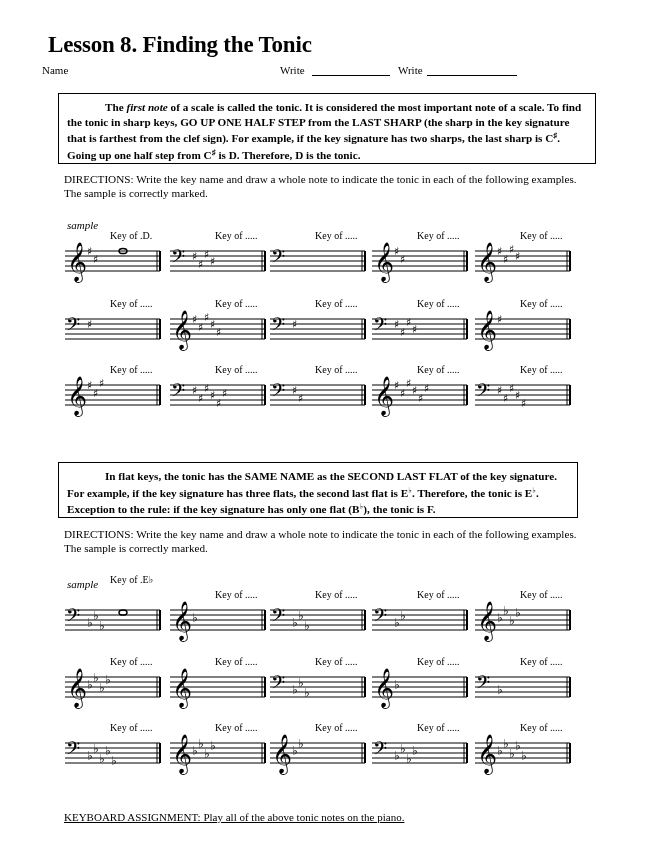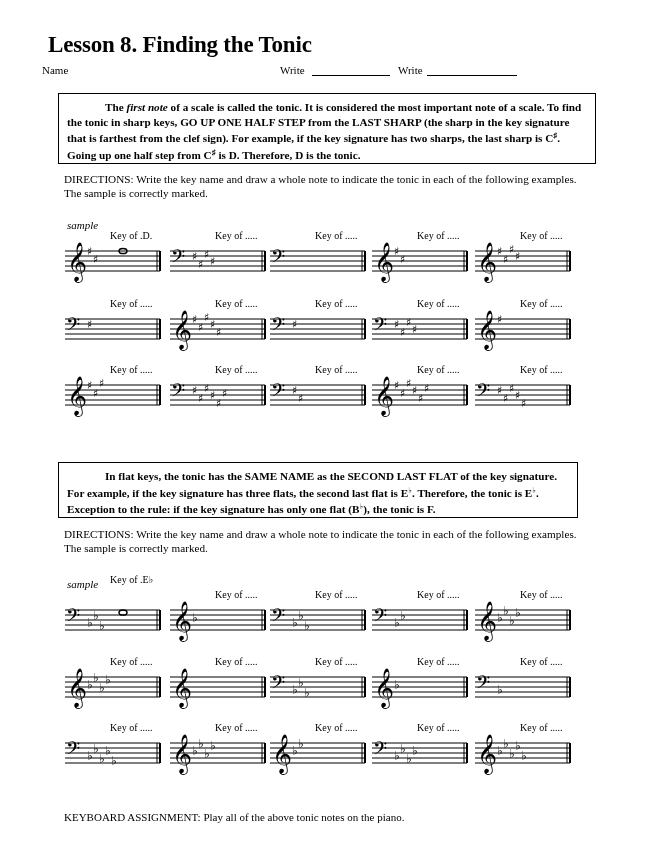--- a/index.html
+++ b/index.html
@@ -7,21 +7,21 @@
          font-family:"Liberation Serif", "DejaVu Serif", serif; color:#000; }
   .title { position:absolute; left:48px; top:32px; font-size:23px; font-weight:bold; letter-spacing:-0.2px; }
   .hdr { position:absolute; top:64px; font-size:11px; }
   .hdr-line { position:absolute; top:75px; height:0; border-top:1px solid #000; }
   .box { position:absolute; border:1px solid #000; font-size:11.2px; line-height:14.5px; padding:6px 8px 6px 8px; box-sizing:border-box;font-weight:bold; }
   .box .ind { display:inline-block; width:38px; }
   .para { position:absolute; font-size:11.2px; line-height:14px; }
   .sample-label { position:absolute; font-size:11px; font-style:italic; }
   .staff { position:absolute; }
   .keylabel { position:absolute; font-size:10px; white-space:nowrap; }
-  .footer { position:absolute; left:64px; top:811px; font-size:11px; }
+  .footer { position:absolute; left:64px; top:811px; font-size:11px;text-decoration:underline; }
   sup.acc { font-size:8px; vertical-align:4px; }
 </style>
 </head>
 <body>
 
 <div class="title">Lesson 8. Finding the Tonic</div>
 
 <div class="hdr" style="left:42px">Name</div>
 <div class="hdr" style="left:280px">Write</div>
 <div class="hdr-line" style="left:312px;width:78px"></div>

